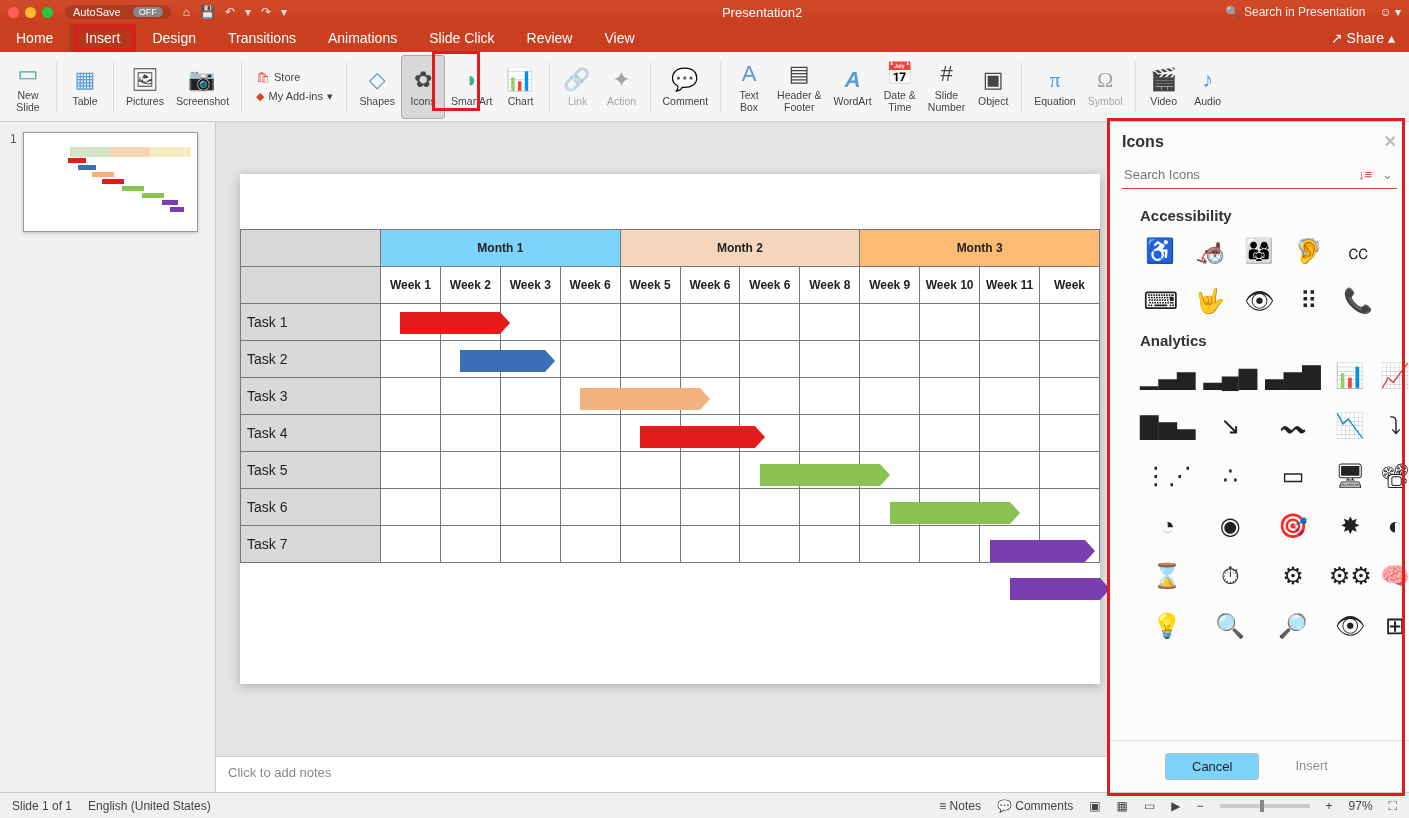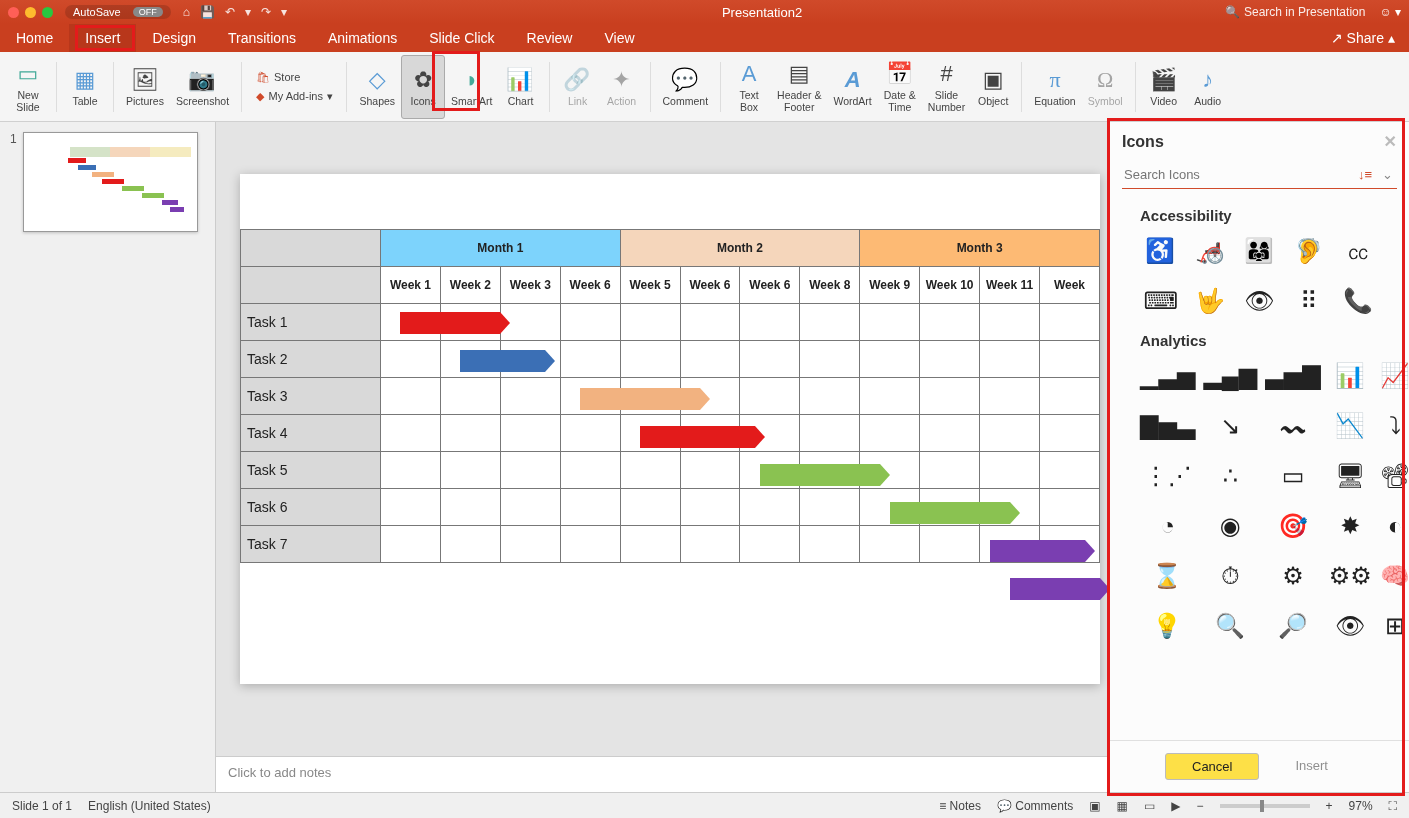--- a/index.html
+++ b/index.html
@@ -51,21 +51,21 @@
 .notes{position:absolute;left:0;right:0;bottom:0;height:36px;background:#fff;border-top:1px solid #ccc;padding:8px 12px;color:#888;font-size:13px}
 .panel{width:300px;background:#fcfcfc;border-left:1px solid #ccc;display:flex;flex-direction:column}
 .panel-head{padding:10px 12px;font-size:16px;font-weight:600;display:flex;align-items:center;justify-content:space-between;color:#333}
 .panel-search{display:flex;align-items:center;margin:0 12px;border-bottom:1px solid #d04a2a}
 .panel-search input{flex:1;border:none;outline:none;padding:6px 2px;font-size:13px;background:transparent;color:#15803d}
 .panel-body{flex:1;overflow:auto;padding:8px 30px 0}
 .catlabel{font-size:15px;font-weight:600;margin:10px 0 6px;color:#333}
 .icon-grid{display:grid;grid-template-columns:repeat(5,1fr);gap:8px}
 .icon-cell{height:42px;display:flex;align-items:center;justify-content:center;font-size:24px;cursor:pointer;border-radius:3px}
 .panel-foot{display:flex;gap:10px;justify-content:center;padding:12px;border-top:1px solid #e0e0e0}
-.pbtn{padding:5px 26px;border:1px solid #bbb;background:#fde047;border-radius:3px;font-size:13px;cursor:pointer}
+.pbtn{padding:5px 26px;border:1px solid #bbb;background:#7dd3fc;border-radius:3px;font-size:13px;cursor:pointer}
 .pbtn.dis{opacity:.5;border:none;background:transparent}
 .statusbar{position:absolute;left:0;right:0;bottom:0;height:26px;background:#f0f0f0;border-top:1px solid #ccc;display:flex;align-items:center;padding:0 12px;font-size:12px;color:#444;gap:16px}
 .statusbar .spacer{flex:1}
 
 .hl{position:absolute;border:3px solid #e31b1b;pointer-events:none;z-index:50}
 
 .mini-gantt{position:absolute;top:14px;left:6px;right:6px;bottom:6px}
 .mini-row{height:7px;display:flex;align-items:center}
 .mini-bar{height:5px;margin-left:0}
 </style>

